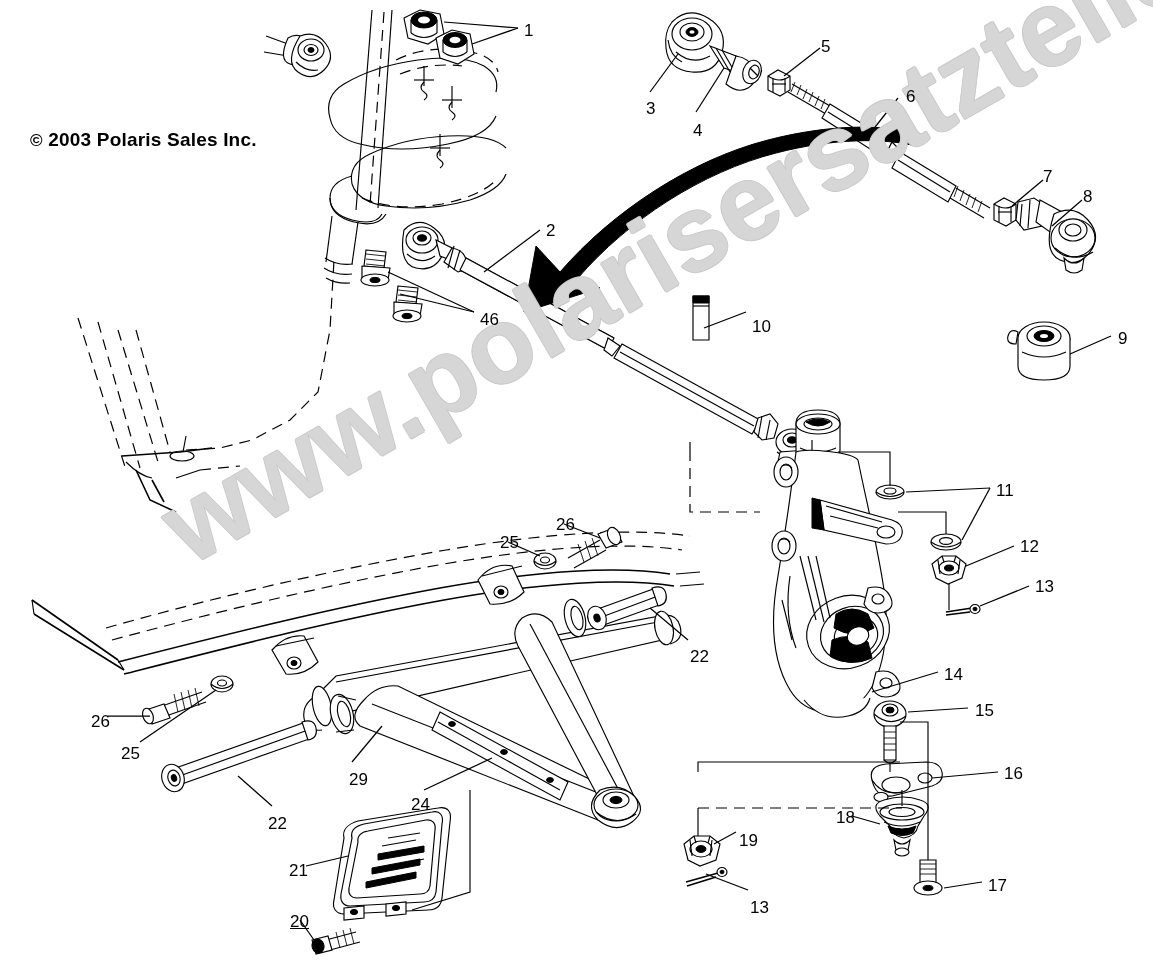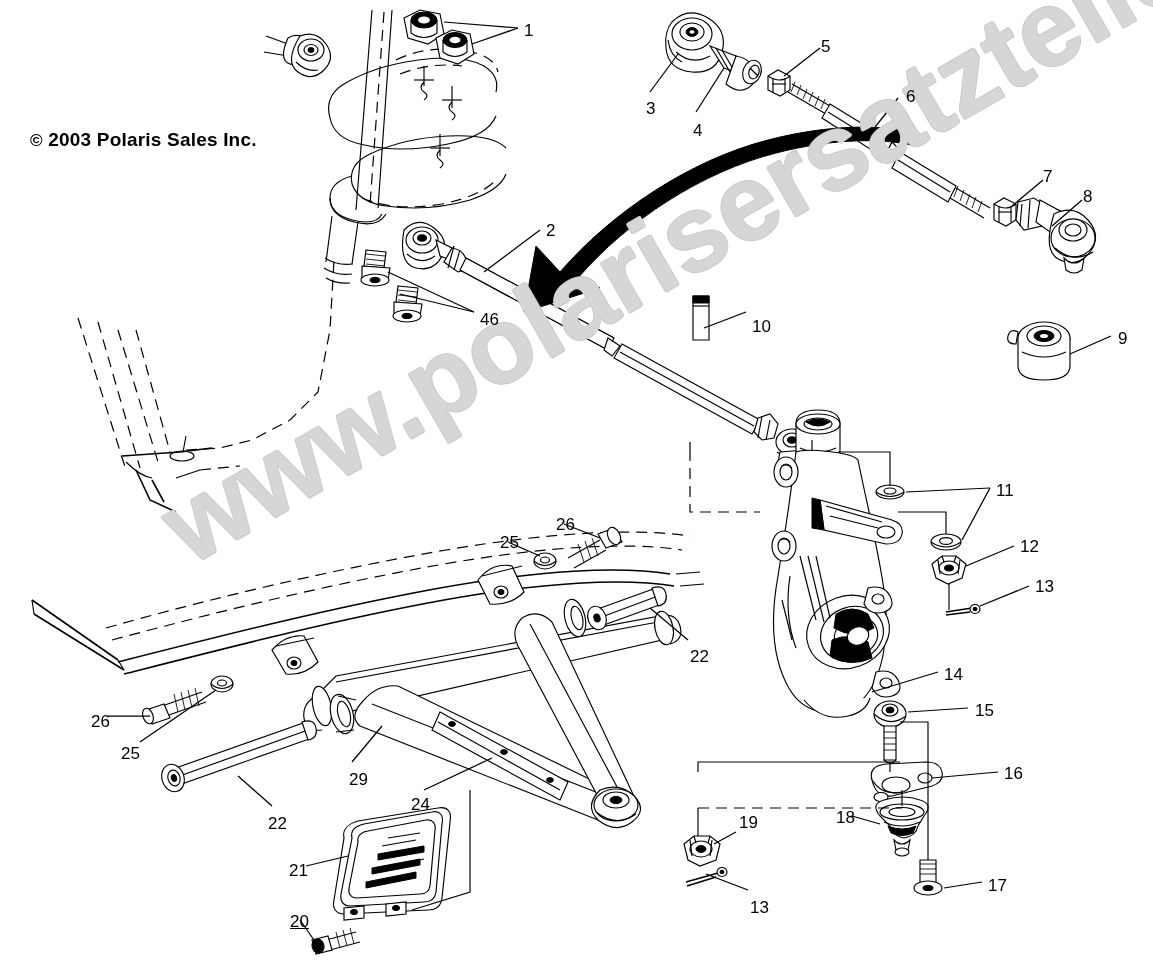--- a/index.html
+++ b/index.html
@@ -700,21 +700,21 @@
       <div class="callout" style="left: 480px; top: 311px;">46</div>
       <div class="callout" style="left: 752px; top: 307px; margin-top: 11px;">10</div>
       <div class="callout" style="left: 996px; top: 482px;">11</div>
       <div class="callout" style="left: 1020px; top: 538px;">12</div>
       <div class="callout" style="left: 1035px; top: 578px;">13</div>
       <div class="callout" style="left: 944px; top: 666px;">14</div>
       <div class="callout" style="left: 975px; top: 702px; text-align: right;">15</div>
       <div class="callout" style="left: 1004px; top: 765px;">16</div>
       <div class="callout" style="left: 988px; top: 877px;">17</div>
       <div class="callout" style="left: 836px; top: 809px;">18</div>
-      <div class="callout" style="left: 739px; top: 814px;">19</div>
+      <div class="callout" style="left: 739px; top: 832px;">19</div>
       <div class="callout" style="left: 750px; top: 899px;">13</div>
       <div class="callout" style="left: 290px; top: 913px; text-decoration: underline;">20</div>
       <div class="callout" style="left: 289px; top: 862px;">21</div>
       <div class="callout" style="left: 268px; top: 815px;">22</div>
       <div class="callout" style="left: 349px; top: 771px;">29</div>
       <div class="callout" style="left: 411px; top: 796px;">24</div>
       <div class="callout" style="left: 121px; top: 745px;">25</div>
       <div class="callout" style="left: 91px; top: 713px;">26</div>
       <div class="callout" style="left: 690px; top: 648px;">22</div>
       <div class="callout" style="left: 500px; top: 534px;">25</div>

